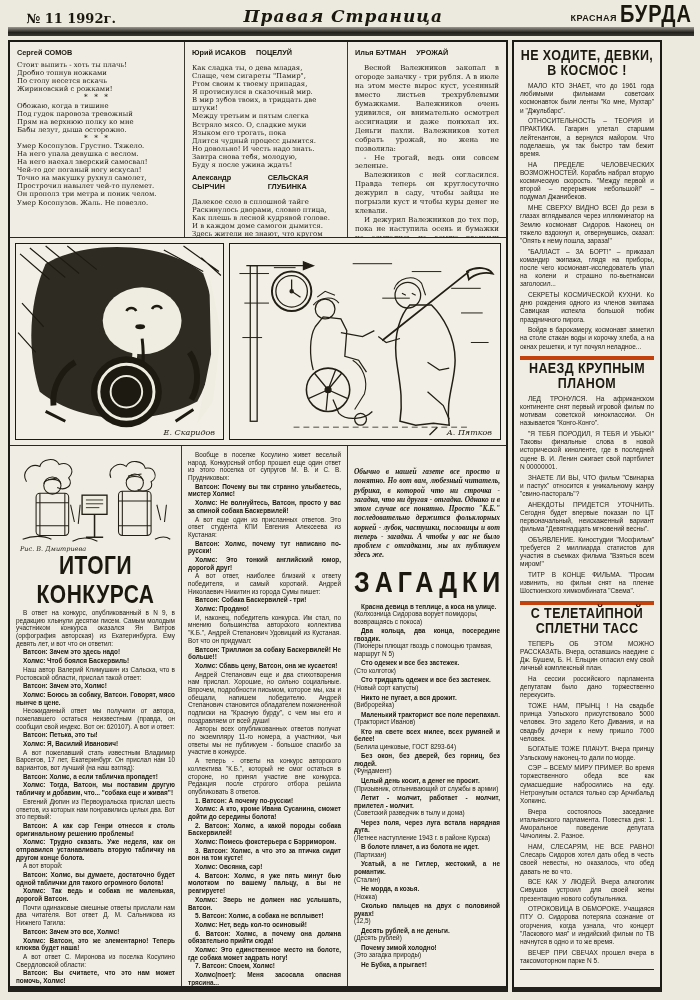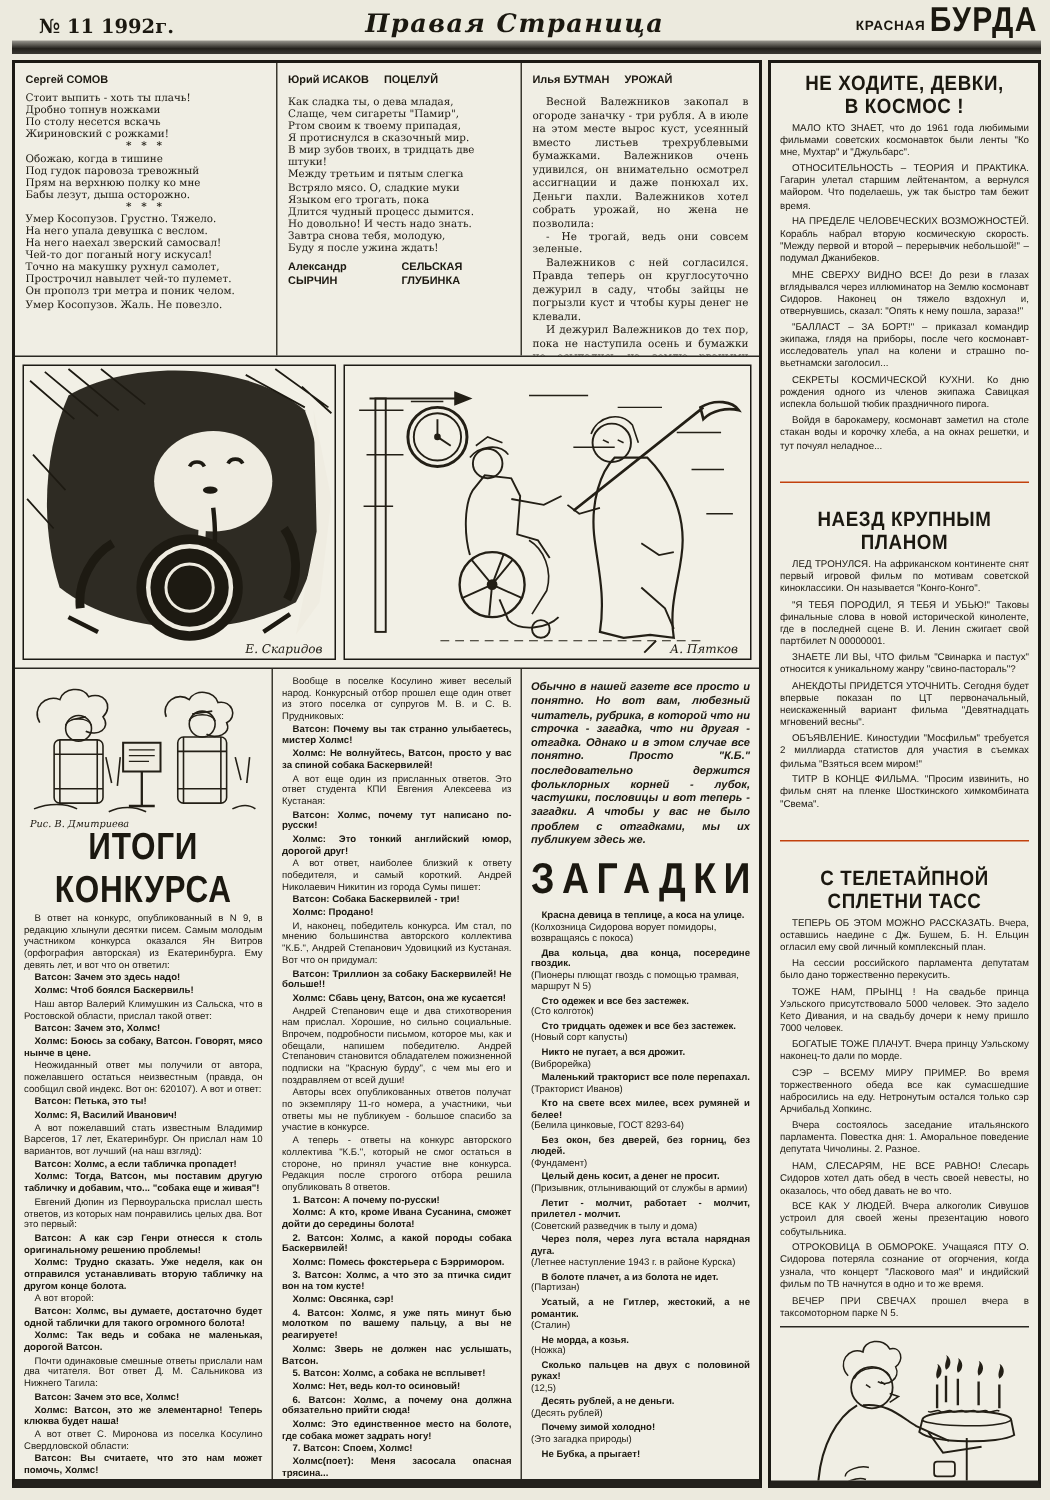--- a/index.html
+++ b/index.html
@@ -43,31 +43,31 @@
   .bcol{padding:5px 6px;overflow:hidden}
   .bcol1{width:172px;border-right:1px solid #3a382f}
   .bcol2{width:166px;border-right:1px solid #3a382f}
   .bcol3{flex:1}
   .dmitriev-box{position:relative;height:92px;margin:2px 2px 0}
   .dmitriev-box svg{width:100%;height:100%}
   .cart-cap{font-family:"DejaVu Serif",serif;font-style:italic;font-size:6.5px;margin:0 4px 2px}
   .contest-head{font-size:21px;font-weight:900;text-align:center;letter-spacing:.5px;margin:3px 0 5px;transform:scaleY(1.2)}
   .cp{font-size:6.4px;line-height:1.2;text-align:justify;text-indent:7px;margin-bottom:1px}
   .cp.bold{font-weight:bold}
-  .riddle-intro{font-family:Liberation Sans, sans-serif;font-style:italic;font-weight:bold;font-size:7.4px;line-height:1.25;text-align:justify;margin-top:2px}
+  .riddle-intro{font-family:Liberation Serif, serif;font-style:italic;font-weight:bold;font-size:7.4px;line-height:1.25;text-align:justify;margin-top:16px}
   .riddles-head{font-size:25px;font-weight:900;letter-spacing:5px;text-align:center;margin:8px 0 6px;transform:scaleY(1.15)}
   .riddle{margin-bottom:2px}
   .riddle .q{font-weight:bold;font-size:6.4px;line-height:1.18;text-align:justify;text-indent:7px}
   .riddle .a{font-size:6.4px;line-height:1.18}
 
   
-  .sidebar{position:absolute;left:512px;top:40px;width:182px;height:952px;border:2px solid #1c1a15;border-bottom:5px solid #23211c;background:#f0eee4;padding:5px 6px;overflow:hidden}
+  .sidebar{position:absolute;left:512px;top:40px;width:150px;height:952px;border:2px solid #1c1a15;border-bottom:5px solid #23211c;background:#f0eee4;padding:5px 6px;overflow:hidden}
   .sb-title{font-weight:900;font-size:12.5px;text-align:center;line-height:1.12;margin:2px 0 5px;letter-spacing:.4px;transform:scaleY(1.1)}
   .sb p{font-size:6.5px;line-height:1.26;text-align:justify;text-indent:8px;margin-bottom:2.5px}
-  .sb-sec{border-top:1px solid #c2410c;margin-top:19px;padding-top:16px}
+  .sb-sec{border-top:4px solid #c2410c;margin-top:5px;padding-top:0}
   .sb-cart{border-top:1px solid #2a2822;margin-top:4px;position:relative;height:168px}
   .sb-cart svg{width:100%;height:100%}
 </style>
 </head>
 <body>
 
 <div class="page">
 
   <div class="masthead">
     <span class="issue">№ 11  1992г.</span>
@@ -123,20 +123,28 @@
             <div class="pline">Языком его трогать, пока</div>
             <div class="pline">Длится чудный процесс дымится.</div>
             <div class="pline">Но довольно! И честь надо знать.</div>
             <div class="pline">Завтра снова тебя, молодую,</div>
             <div class="pline">Буду я после ужина ждать!</div>
           </div>
         <div class="pauthor-row" style="margin-top:4px">
           <span class="pauthor">Александр СЫРЧИН</span>
           <span class="ptitle2">СЕЛЬСКАЯ ГЛУБИНКА</span>
         </div>
+        <div>
+
+        <div class="pline">Далекое село в сплошной тайге</div>
+            <div class="pline">Раскинулось дворами, словно птица,</div>
+            <div class="pline">Как плешь в лесной кудрявой голове.</div>
+            <div class="pline">И в каждом доме самогон дымится.</div>
+            <div class="pline">Здесь жители не знают, что кругом</div>
+          </div>
       </div>
       <div class="lcol lcol3 story">
         <div class="pauthor-row">
           <span class="pauthor">Илья БУТМАН</span>
           <span class="ptitle2">УРОЖАЙ</span>
         </div>
         <div>
 
         <p>Весной Валежников закопал в огороде заначку - три рубля. А в июле на этом месте вырос куст, усеянный вместо листьев трехрублевыми бумажками. Валежников очень удивился, он внимательно осмотрел ассигнации и даже понюхал их. Деньги пахли. Валежников хотел собрать урожай, но жена не позволила:</p>
             <p>- Не трогай, ведь они совсем зеленые.</p>

